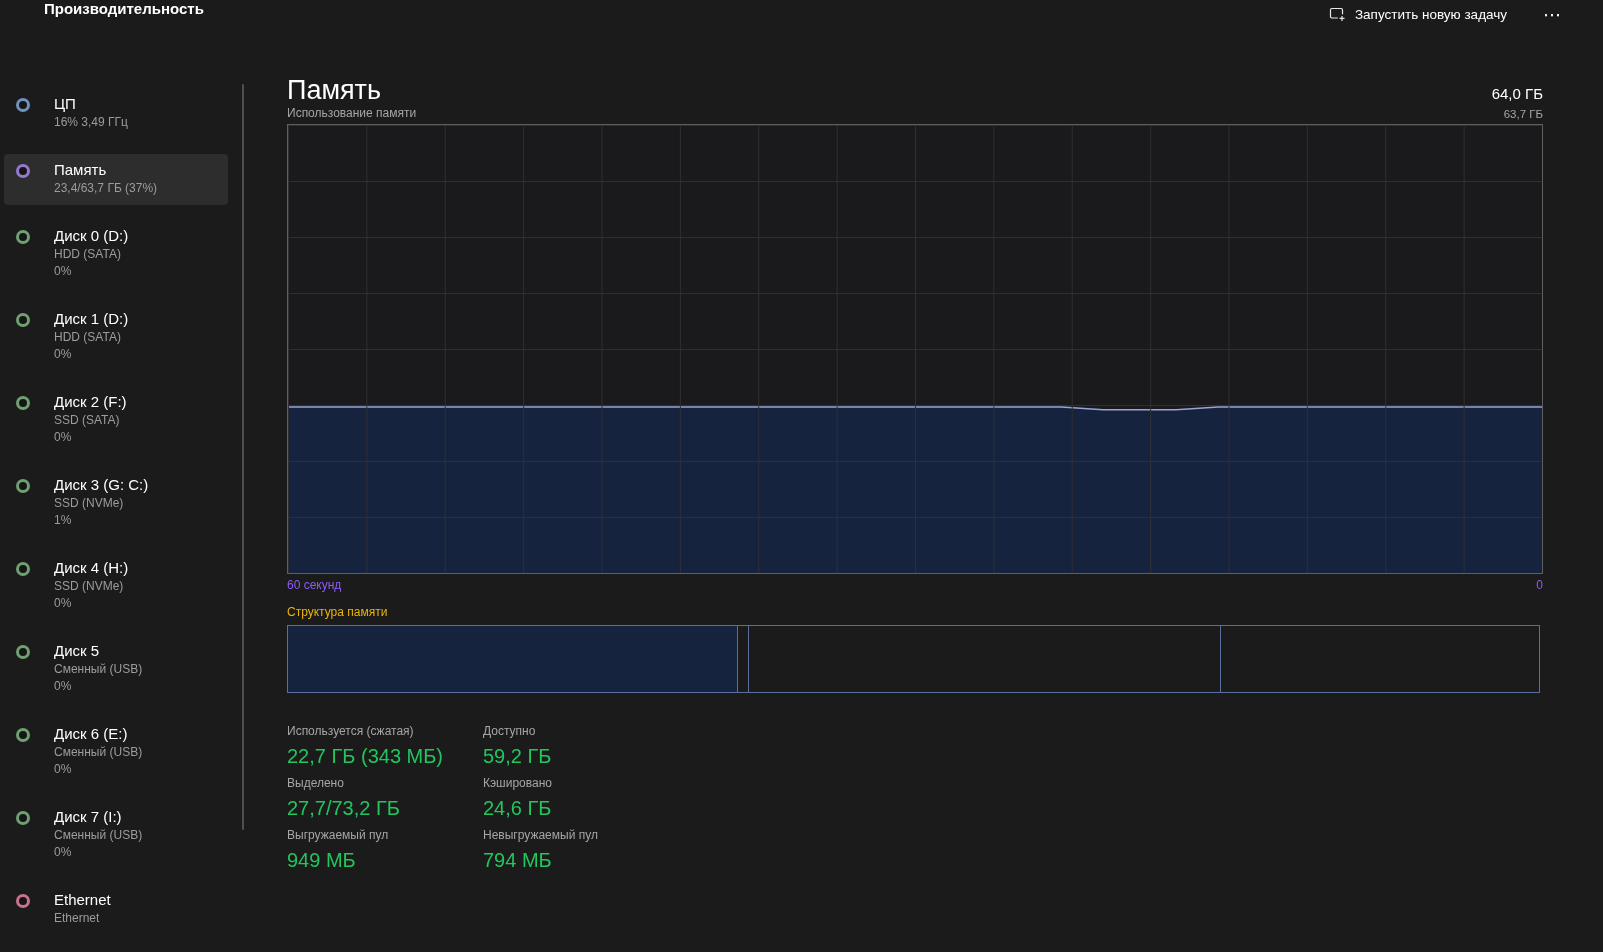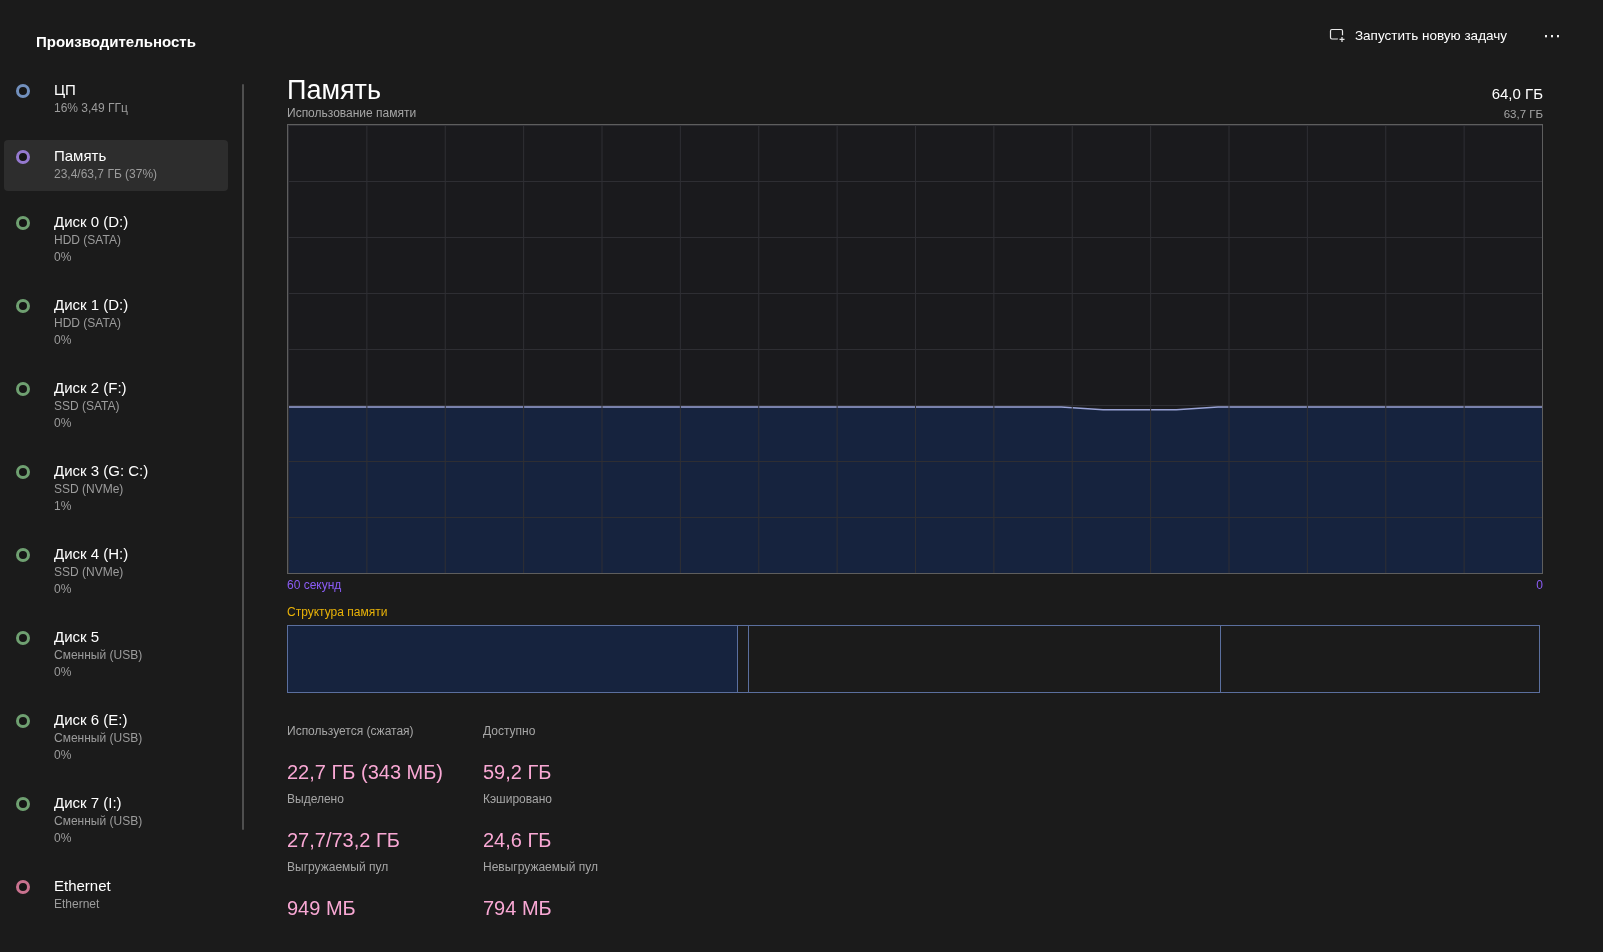--- a/index.html
+++ b/index.html
@@ -1,30 +1,30 @@
 <!DOCTYPE html>
 <html><head>
 <meta charset="utf-8">
 <style>
   *{margin:0;padding:0;box-sizing:border-box}
   html,body{width:1603px;height:952px;overflow:hidden;background:#1b1b1b;color:#fff;
     font-family:"Liberation Sans","DejaVu Sans",sans-serif}
 
   
-  .topbar{position:absolute;top:0;left:4px;right:0;height:50px;display:flex;align-items:flex-end;
+  .topbar{position:absolute;top:0;left:12px;right:0;height:50px;display:flex;align-items:flex-start;
     justify-content:space-between;padding:0 32px}
   .topbar-title{font-size:15px;font-weight:700}
   .topbar-right{display:flex;align-items:center;gap:16px}
   .newtask{display:flex;align-items:center;gap:9px;background:none;border:none;color:#fff;
     font-family:"Liberation Sans",sans-serif;font-size:13.5px;cursor:pointer;padding:6px 10px;border-radius:4px}
   .more{background:none;border:none;color:#fff;font-size:18px;line-height:18px;cursor:pointer;
     padding:4px 10px;border-radius:4px;font-family:"DejaVu Sans",sans-serif}
 
   
-  .sidebar{position:absolute;top:50px;left:0;bottom:0;width:232px;padding:24px 2px 0 2px;overflow:hidden}
+  .sidebar{position:absolute;top:64px;left:0;bottom:0;width:232px;padding:24px 2px 0 2px;overflow:hidden}
   .side-item{display:flex;padding:6px 8px 8px 12px;margin:0 2px 15px 2px;border-radius:4px;cursor:pointer}
   .side-item.selected{background:#2d2d2d}
   .ring{flex:0 0 auto;width:14px;height:14px;border-radius:50%;border:3.5px solid #888;
     margin:4px 24px 0 0;background:#161616}
   .ring-cpu{border-color:#7290bd}
   .ring-mem{border-color:#9579cf}
   .ring-disk{border-color:#6fa071}
   .ring-eth{border-color:#c9728f}
   .side-title{font-size:15px;line-height:20px;color:#fff;white-space:nowrap}
   .side-sub{font-size:12px;line-height:17px;color:#9c9c9c;white-space:nowrap}
@@ -49,21 +49,21 @@
 
   .comp-label{font-size:12px;color:#eab308;margin-top:13px}
   .comp-bar{display:flex;height:68px;margin-top:6px}
   .seg{border:1px solid #5b6f9e;margin-left:-1px;height:100%}
   .seg:first-child{margin-left:0}
   .seg-filled{background:#16233e}
 
   .details{display:flex;margin-top:30px}
   .dgrid{display:grid;grid-template-columns:196px 124px;row-gap:6px;width:320px}
   .dcell .lbl{font-size:12px;color:#a6a6a6;line-height:16px;white-space:nowrap}
-  .dcell .val{font-size:20px;color:#f9a8d4;line-height:26px;margin-top:20px;white-space:nowrap}
+  .dcell .val{font-size:20px;color:#22c55e;line-height:26px;margin-top:4px;white-space:nowrap}
   .rgrid{display:grid;grid-template-columns:232px auto;font-size:13px;line-height:23px;align-content:start}
   .rgrid .rlbl{color:#a6a6a6;white-space:nowrap}
   .rgrid .rval{color:#fff;white-space:nowrap}
 </style>
 </head>
 <body>
 
 <div class="topbar">
   <div class="topbar-title">Производительность</div>
   <div class="topbar-right">

